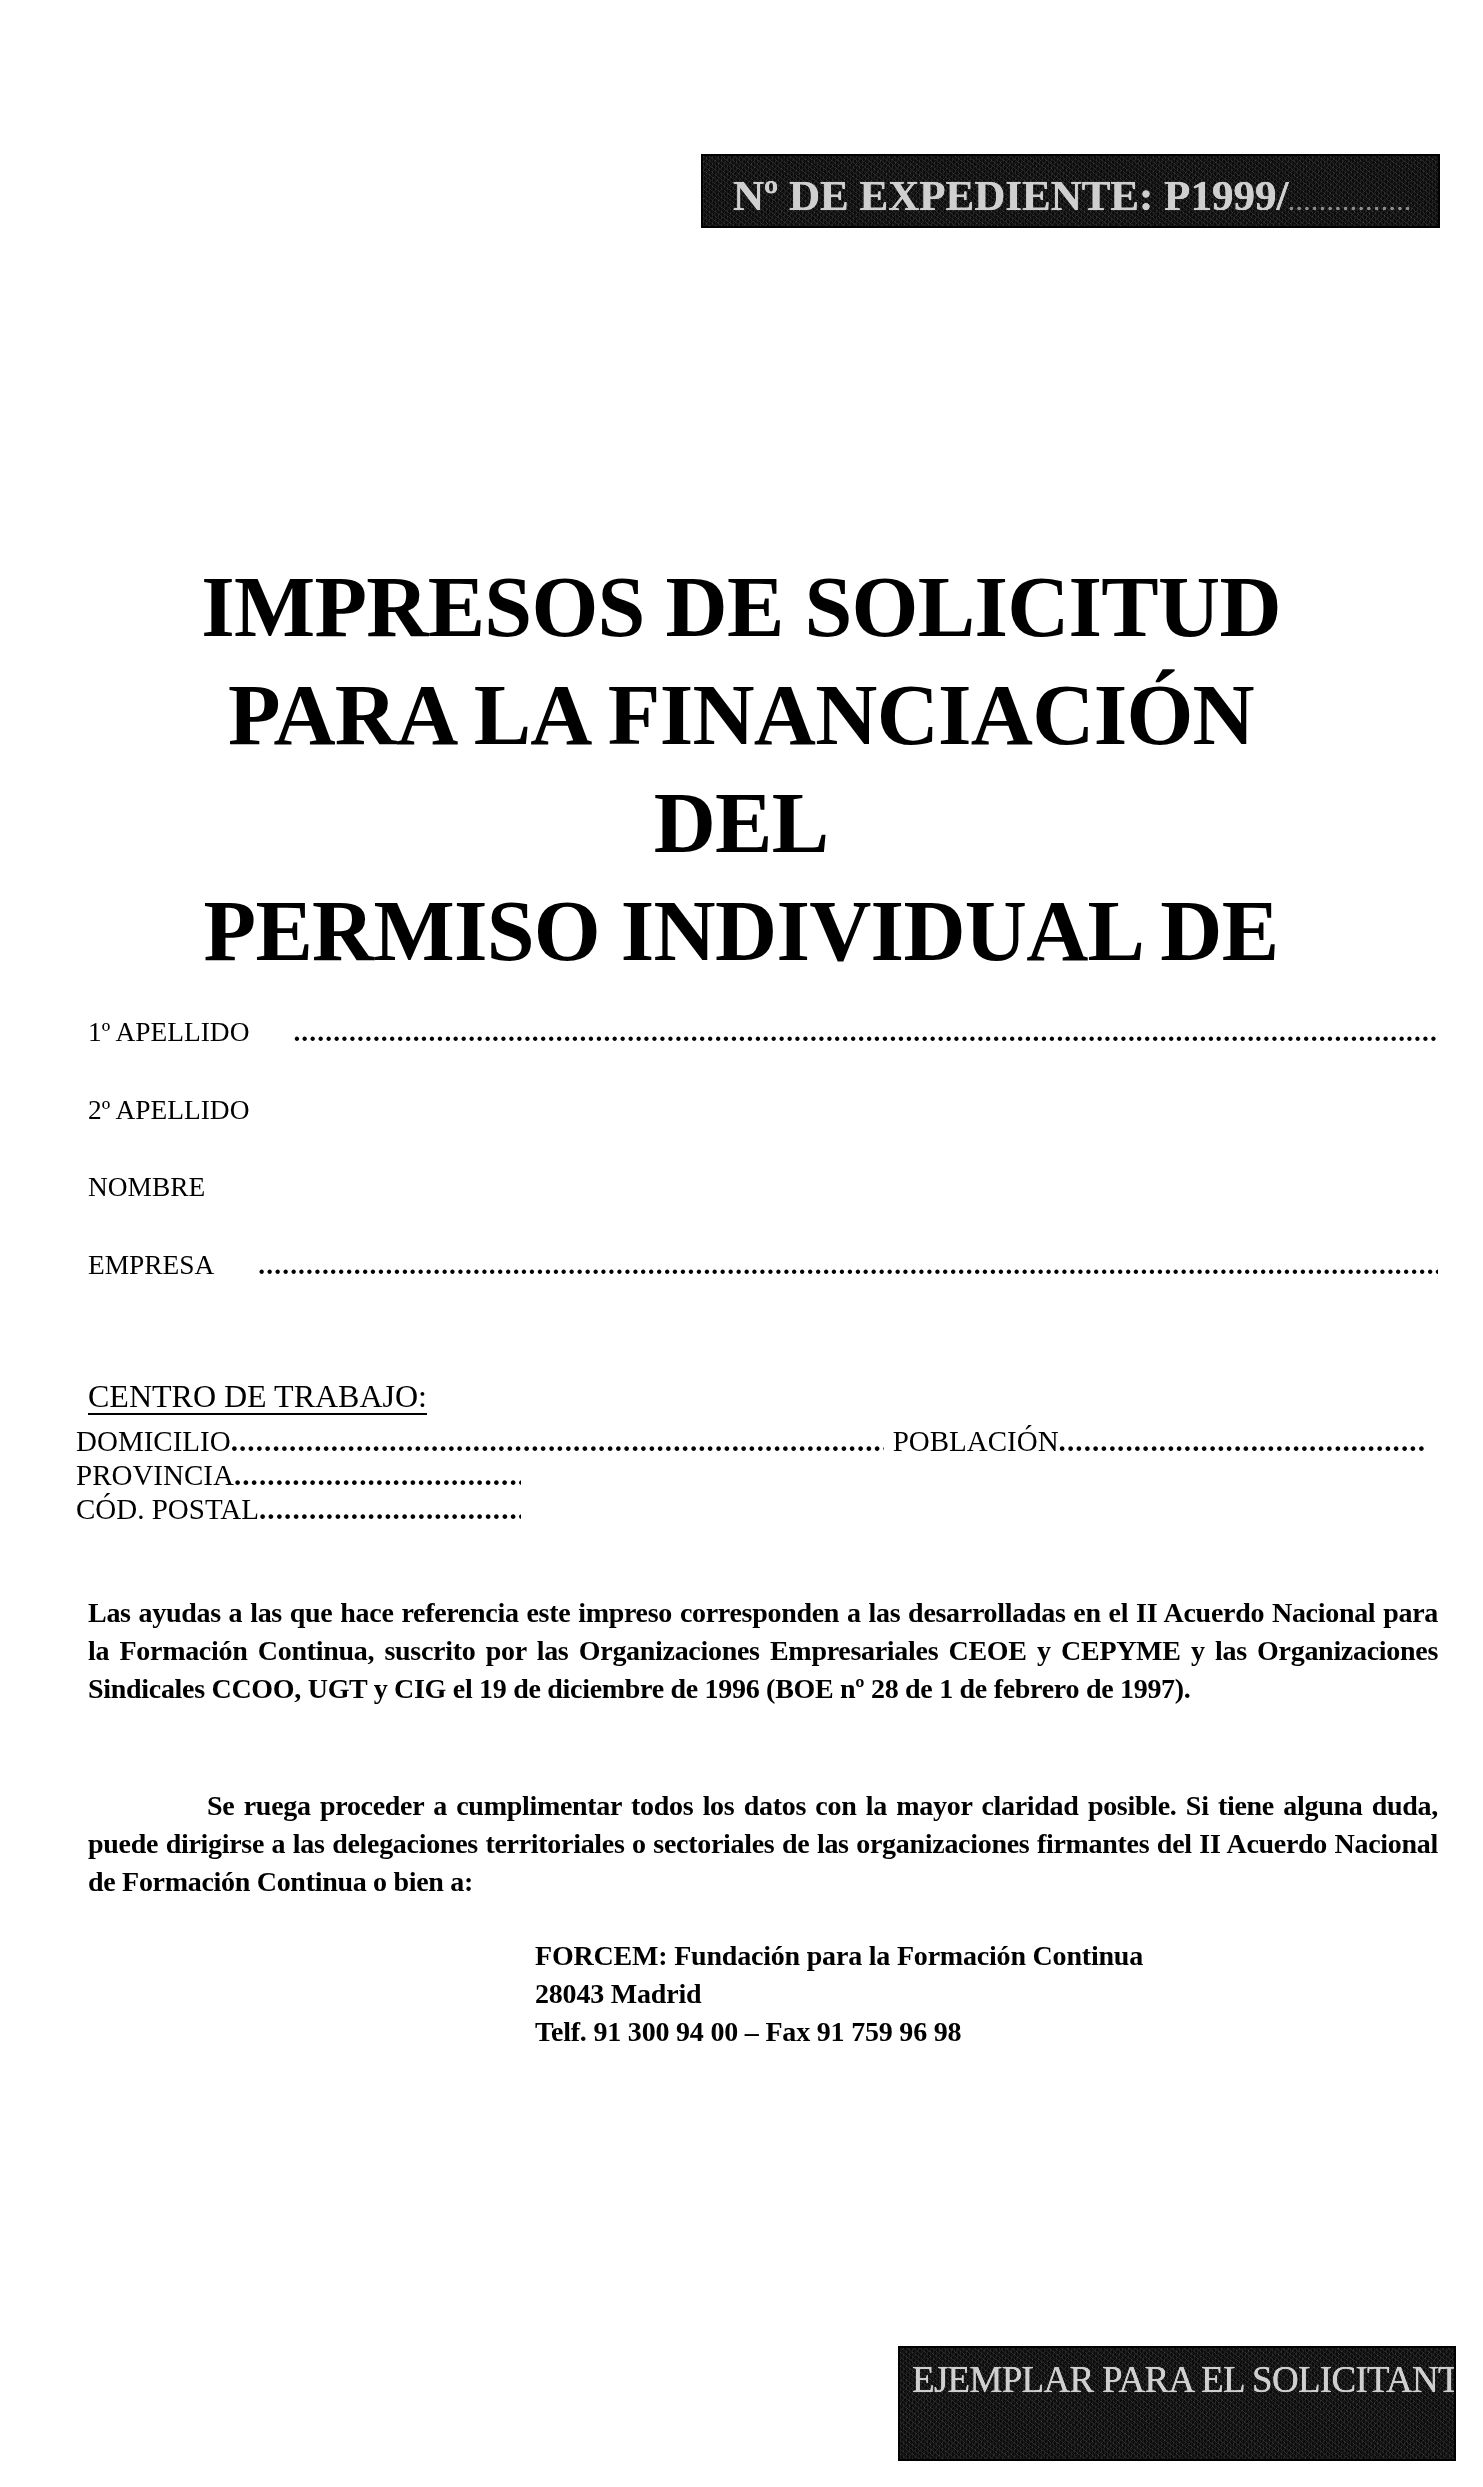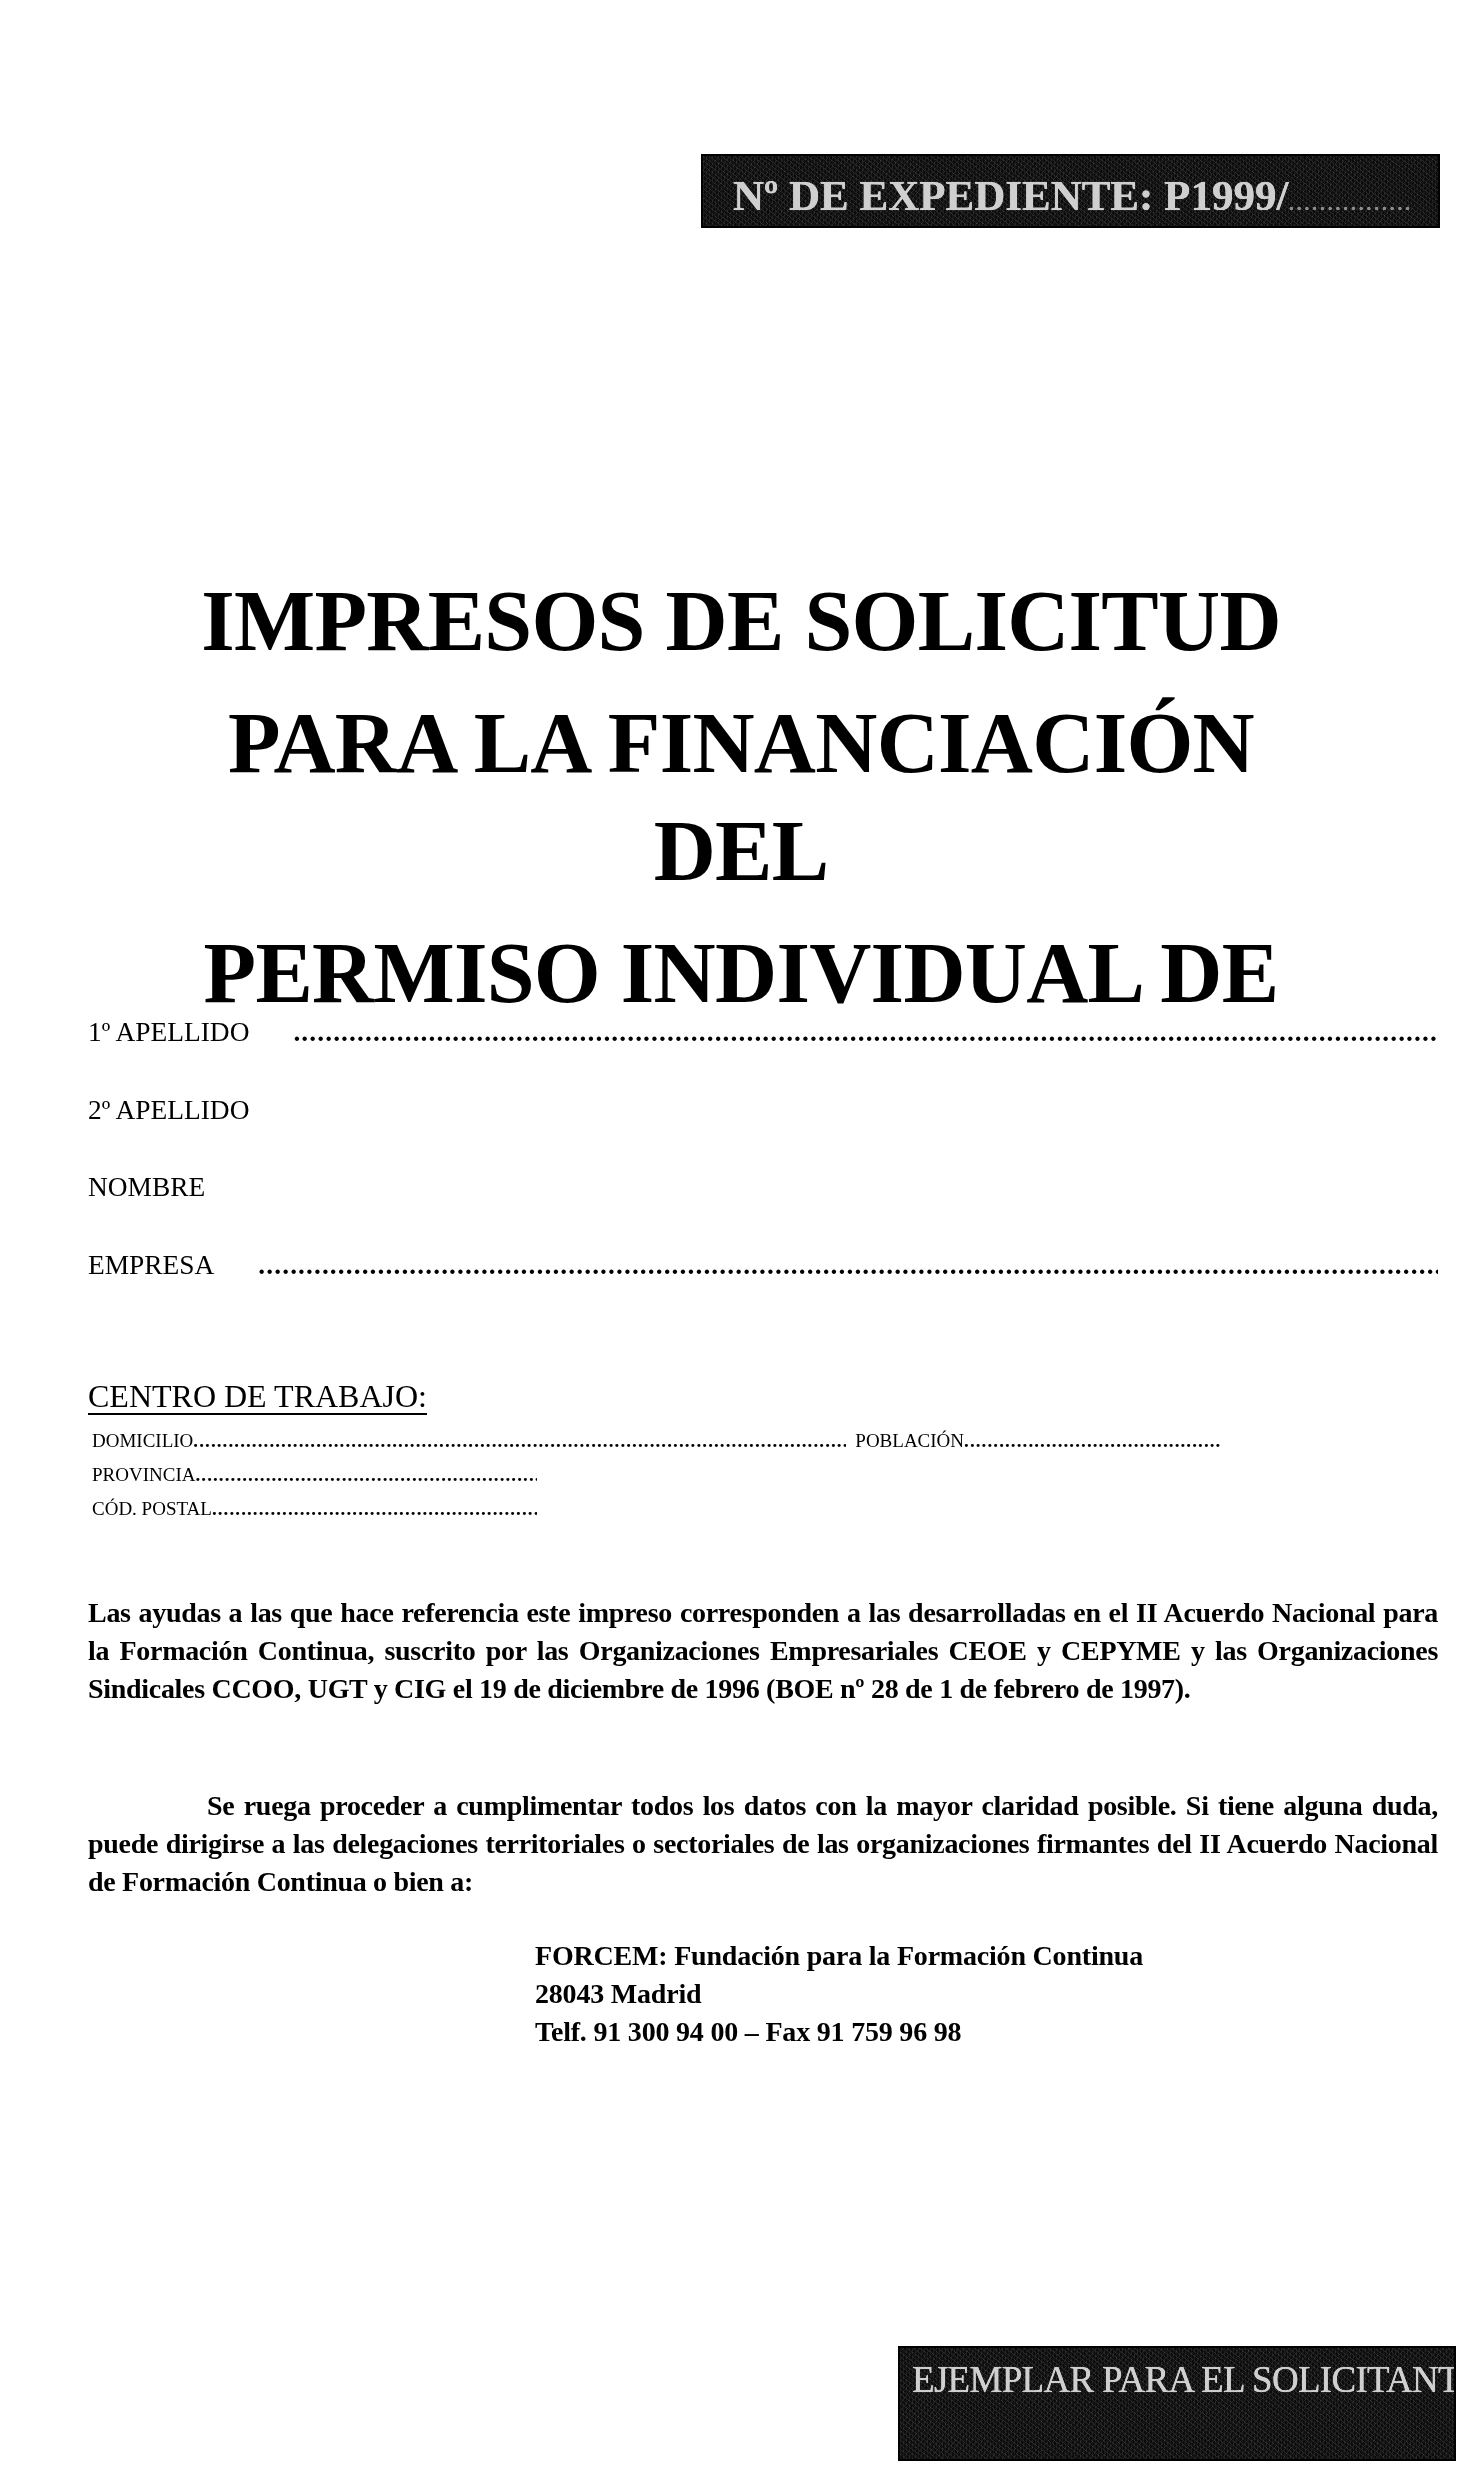--- a/index.html
+++ b/index.html
@@ -28,37 +28,37 @@
   .stamp-top .stamp-text { position: absolute; left: 30px; top: 15px; font-size: 43px; letter-spacing: 0px; }
   .stamp-top .stamp-tail { color: #8a8a8a; font-size: 25px; font-weight: normal; letter-spacing: 1.5px; }
   .stamp-bottom { left: 898px; top: 2346px; width: 558px; height: 115px; }
   .stamp-bottom .stamp-text { position: absolute; left: 12px; top: 10.4px; font-size: 37px; letter-spacing: -0.7px; font-weight: normal; }
 
   .title {
     left: 133px; width: 1216px; top: 553px;
     text-align: center; font-weight: bold; font-size: 86px; line-height: 108px;
     letter-spacing: -0.7px;
   }
-  .title-line { display: block; margin-top: 14px; }
+  .title-line { display: block; }
 
   .field {
     left: 88px; width: 1350px; height: 37px;
     font-size: 27.4px; line-height: 37px; white-space: nowrap; overflow: hidden;
     display: flex; align-items: baseline; gap: 44px;
   }
   .field .label { flex: 0 0 auto; }
   .field .dots {
     flex: 1 1 auto; overflow: hidden; letter-spacing: 1.1px; font-weight: bold;
   }
   .section-head {
     left: 88px; top: 1378px; font-size: 32px; line-height: 37px;
     text-decoration: underline; text-decoration-thickness: 2.2px; text-underline-offset: 6px;
   }
   .addr-row {
-    left: 92px; width: 1350px; font-size: 19px; line-height: 34px; white-space: nowrap;
+    left: 76px; width: 1350px; font-size: 29px; line-height: 34px; white-space: nowrap;
     display: flex; align-items: flex-end;
   }
   .addr-row .dots { overflow: hidden; letter-spacing: 1.1px; font-weight: bold; }
 
   .para {
     left: 88px; width: 1350px; font-size: 28px; line-height: 38px;
     font-weight: bold; text-align: justify; letter-spacing: -0.3px;
   }
 
   .contact {

